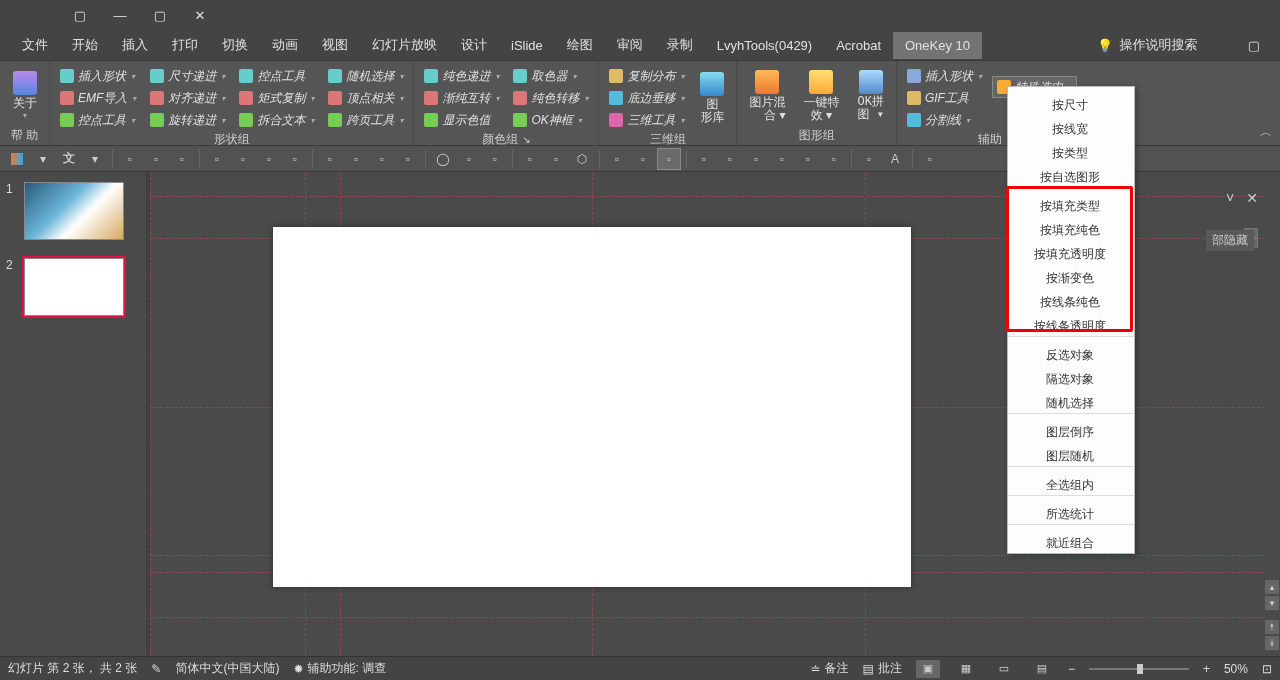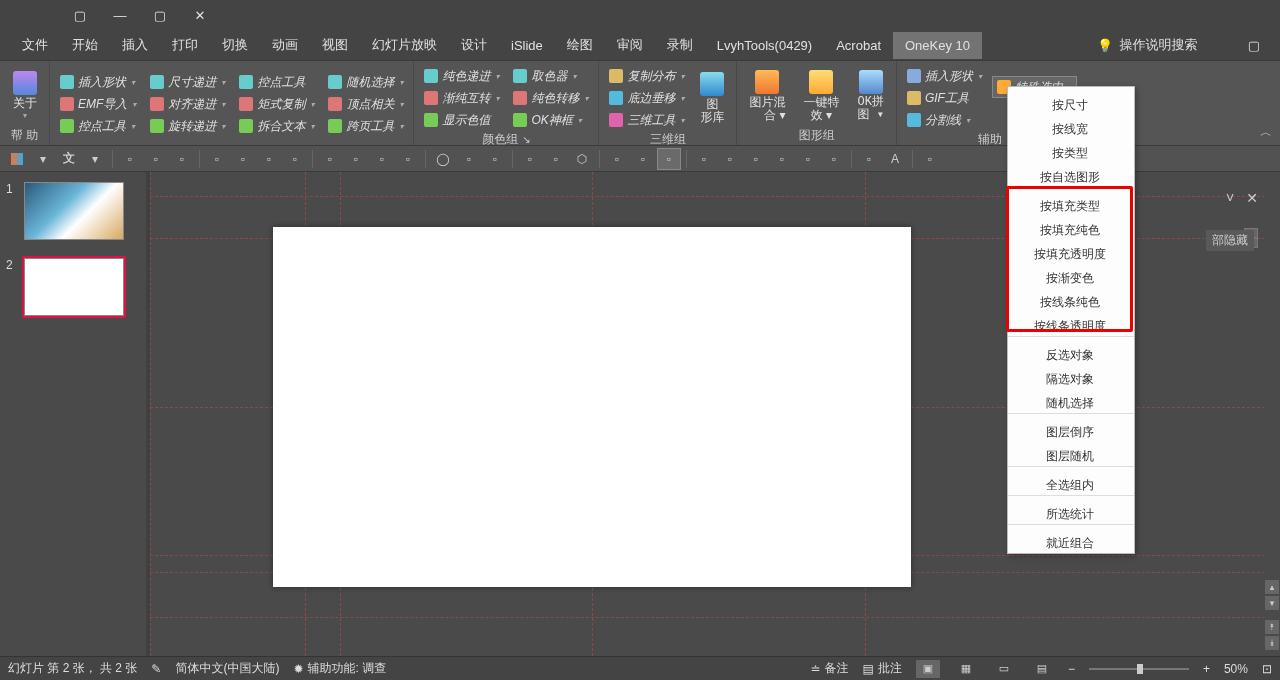--- a/index.html
+++ b/index.html
@@ -189,20 +189,23 @@
             <span>顶点相关</span>
             <span class="dd">▾</span>
           </div>
           <div class="rbtn">
             <span class="ic" style="background:#7c5"></span>
             <span>跨页工具</span>
             <span class="dd">▾</span>
           </div>
         </div>
     </div>
+    <div class="glabel">
+        <span>形状组</span>
+      </div>
   </div>
 
   <div class="group">
     <div class="gbody">
       <div class="col" id="color-c1">
           <div class="rbtn">
             <span class="ic" style="background:#6cc"></span>
             <span>纯色递进</span>
             <span class="dd">▾</span>
           </div>

